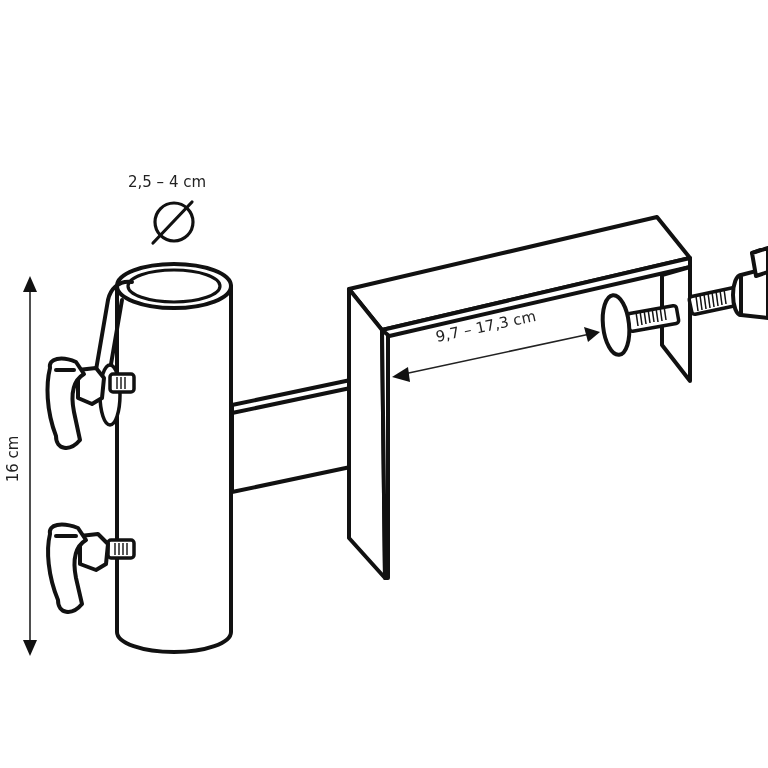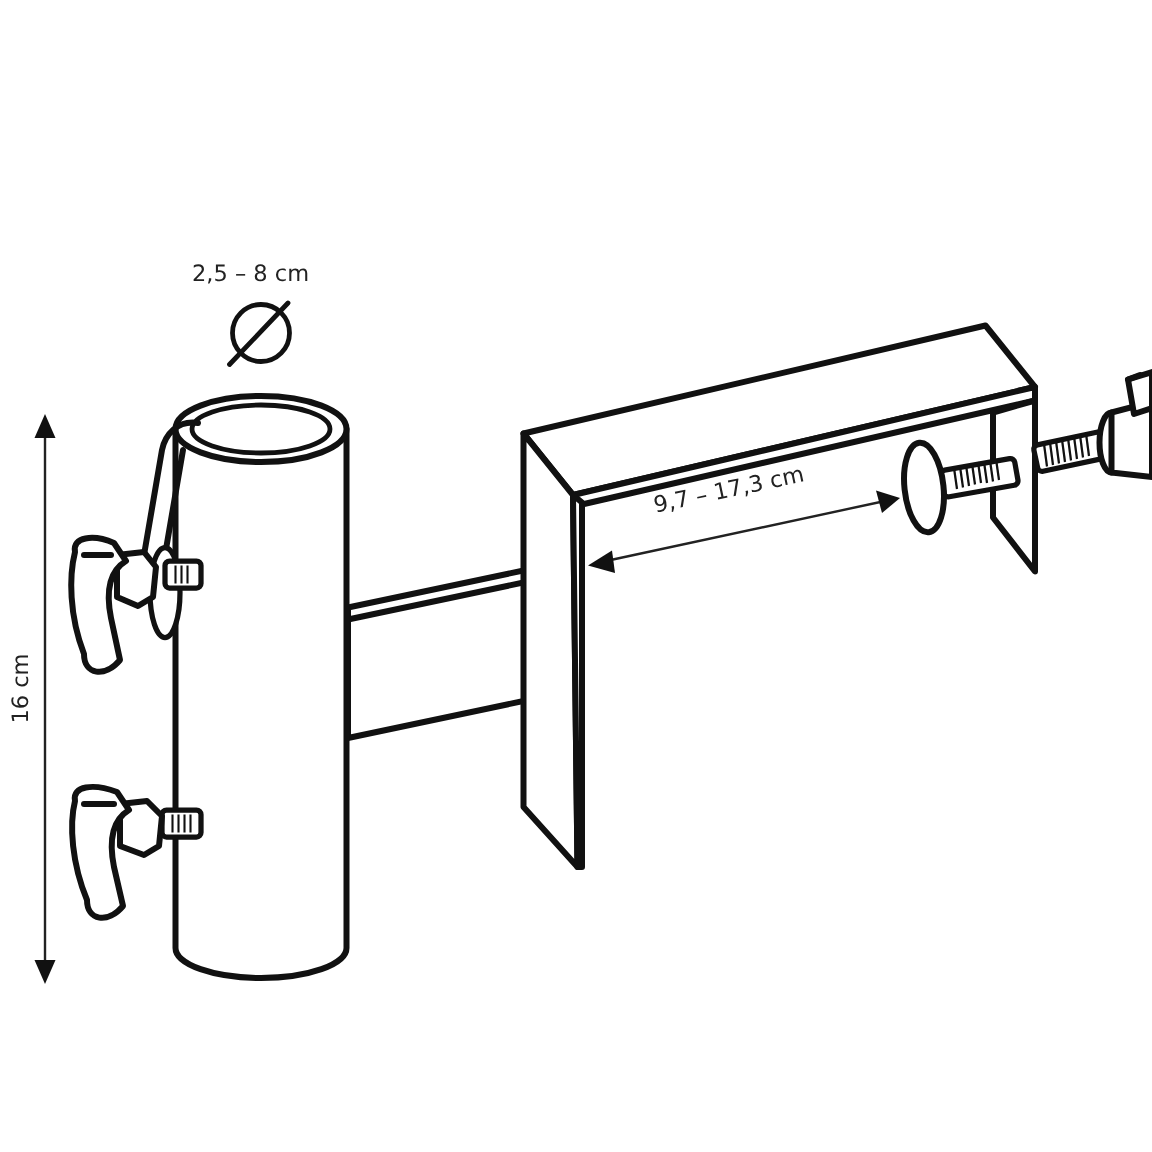--- a/index.html
+++ b/index.html
@@ -116,18 +116,18 @@
           <line x1="119" y1="543" x2="119" y2="555"></line>
         <line x1="123" y1="543" x2="123" y2="555"></line>
           <line x1="127" y1="543" x2="127" y2="555"></line>
       </g>
       <path class="ln-w" d="M80,536 L98,534 L108,544 L106,564 L96,570 L80,564 Z"></path>
       <path class="ln-w" d="M50,534 C48,524 62,522 78,528 L86,540 C76,546 72,558 76,578 L82,604 C72,616 58,614 58,600 C48,576 46,550 50,534 Z"></path>
       <path class="ln" d="M56,536 L76,536"></path>
     </g>
   </svg>
 
-  <div class="label" style="left:128px; top:173px;">2,5 – 8 cm</div>
+  <div class="label" style="left:128px; top:173px;">2,5 – 4 cm</div>
 
   <div class="label" style="left:-10px; top:450px; transform: rotate(-90deg); transform-origin: center;">16 cm</div>
 
   <div class="label" style="left:436px; top:328px; transform: rotate(-12deg); transform-origin: left center;">9,7 – 17,3 cm</div>
 </div>
 
 </body></html>

